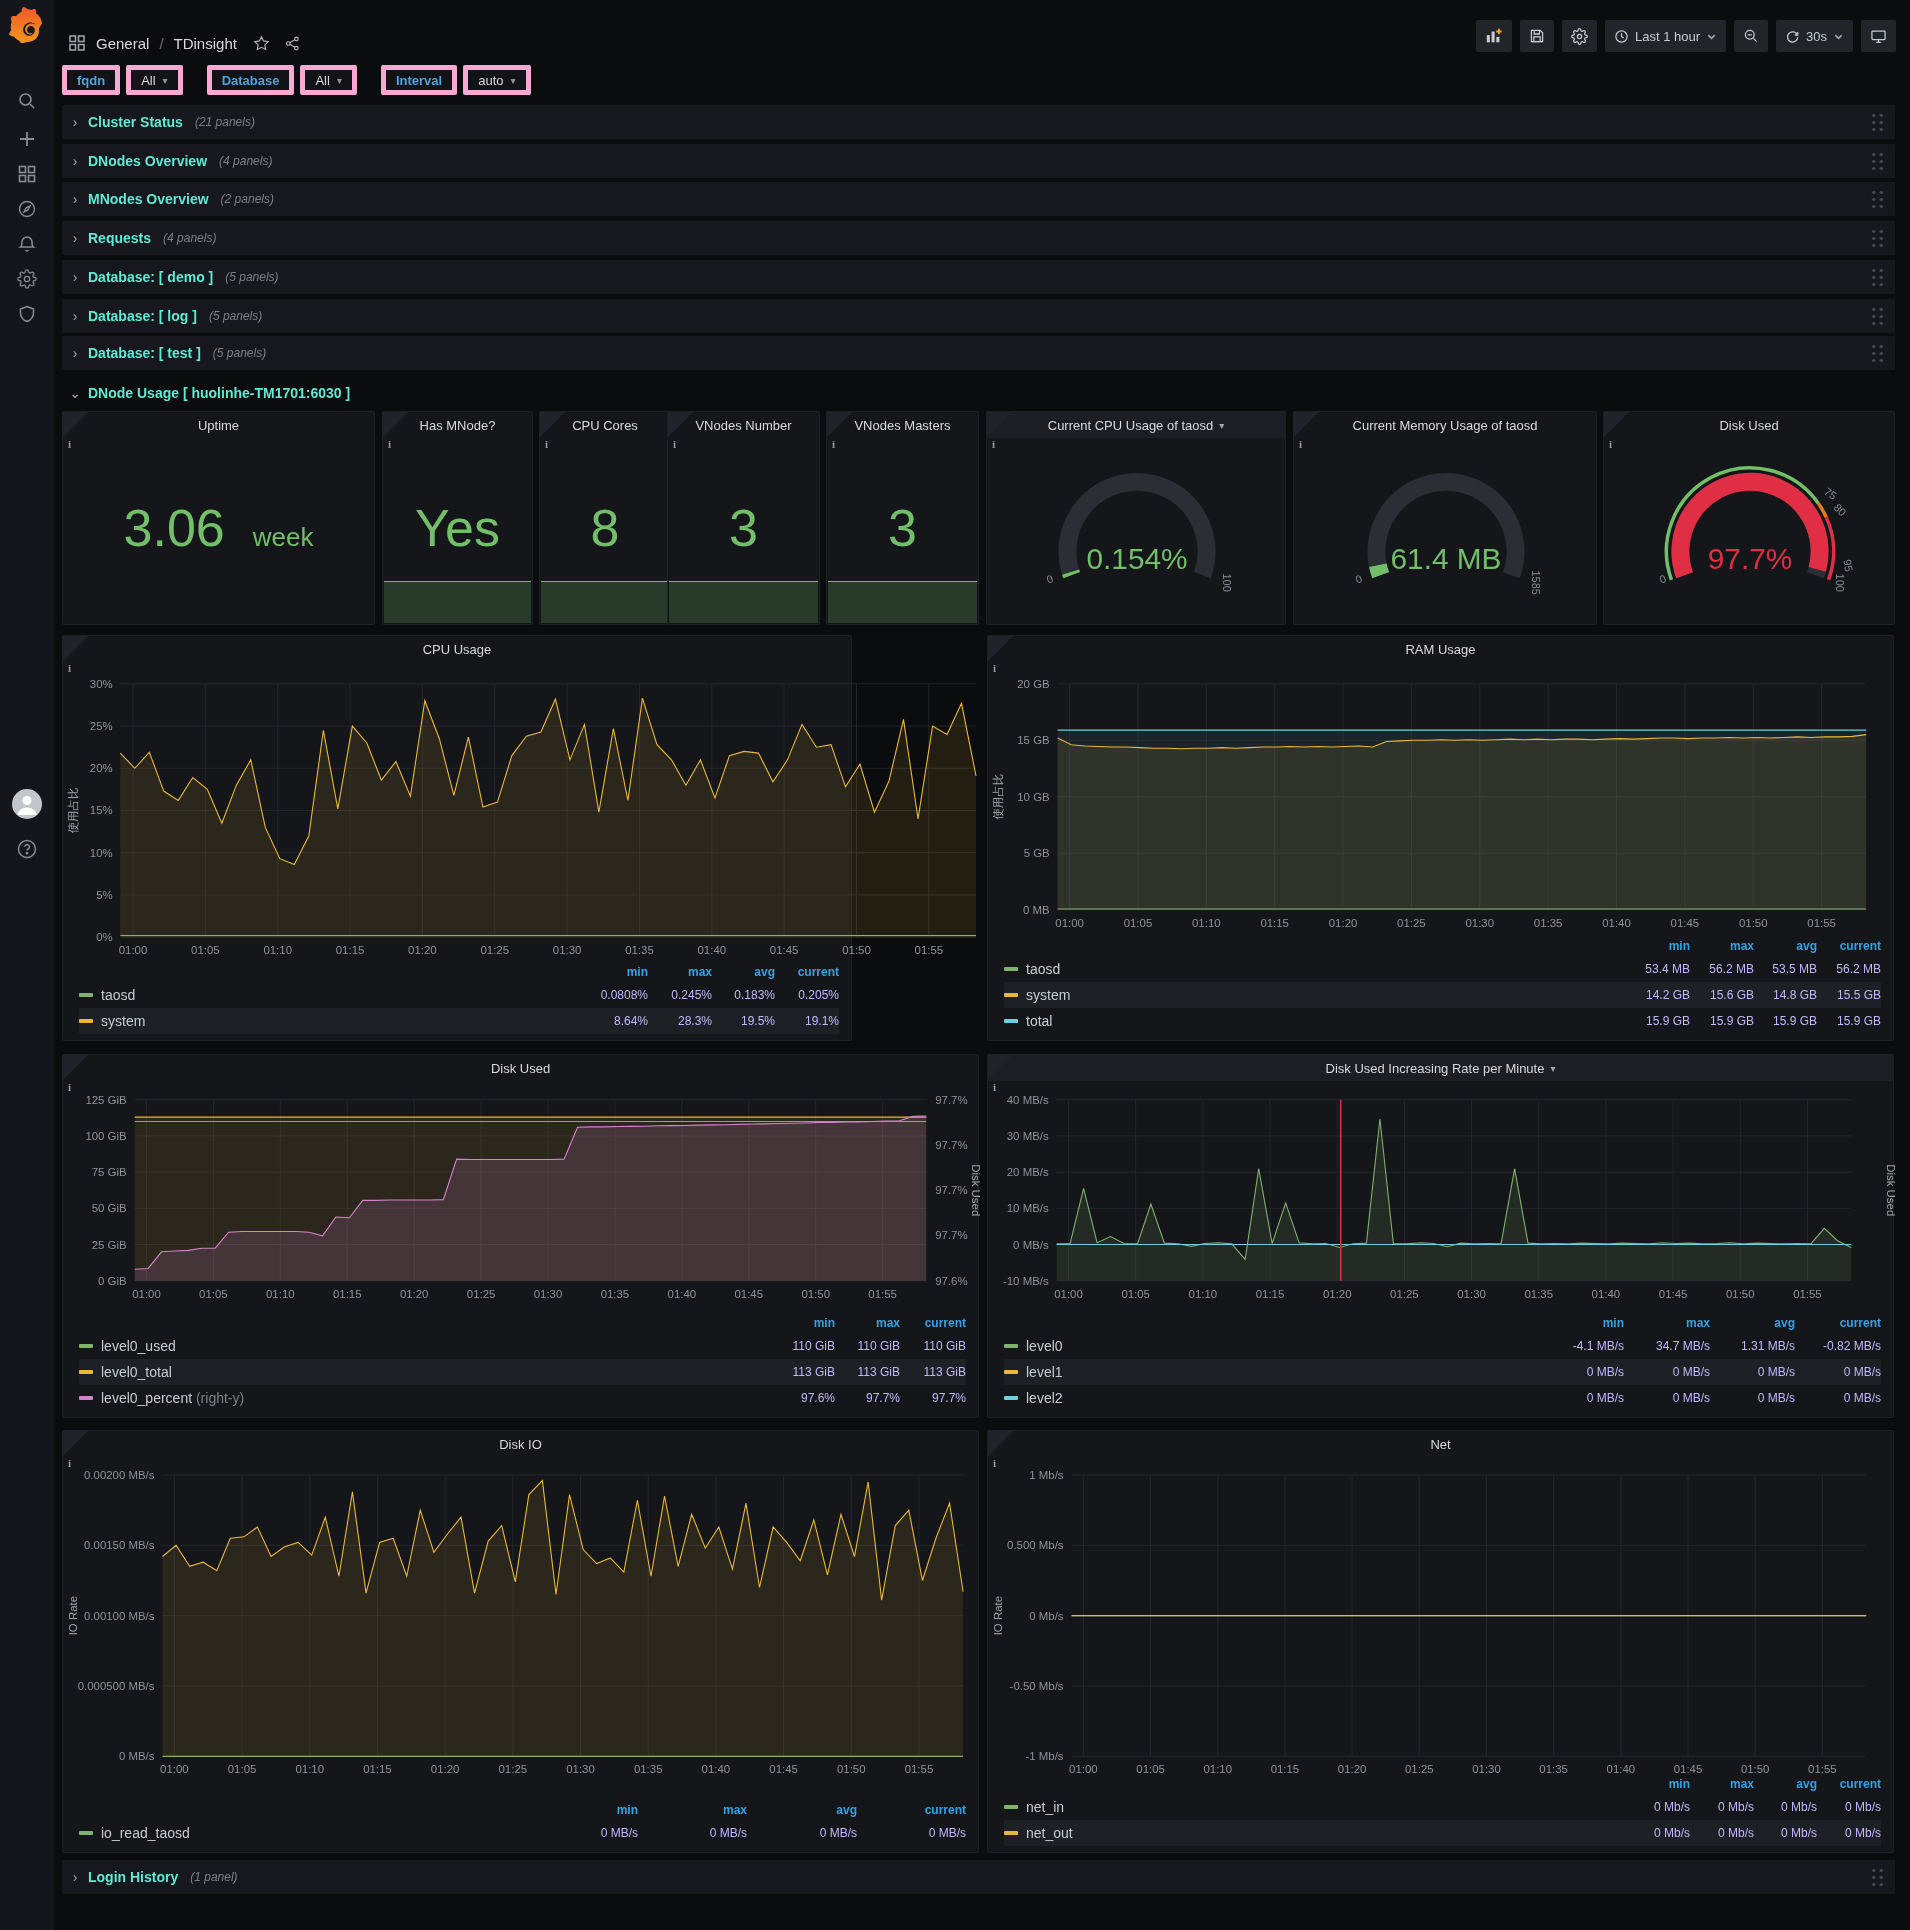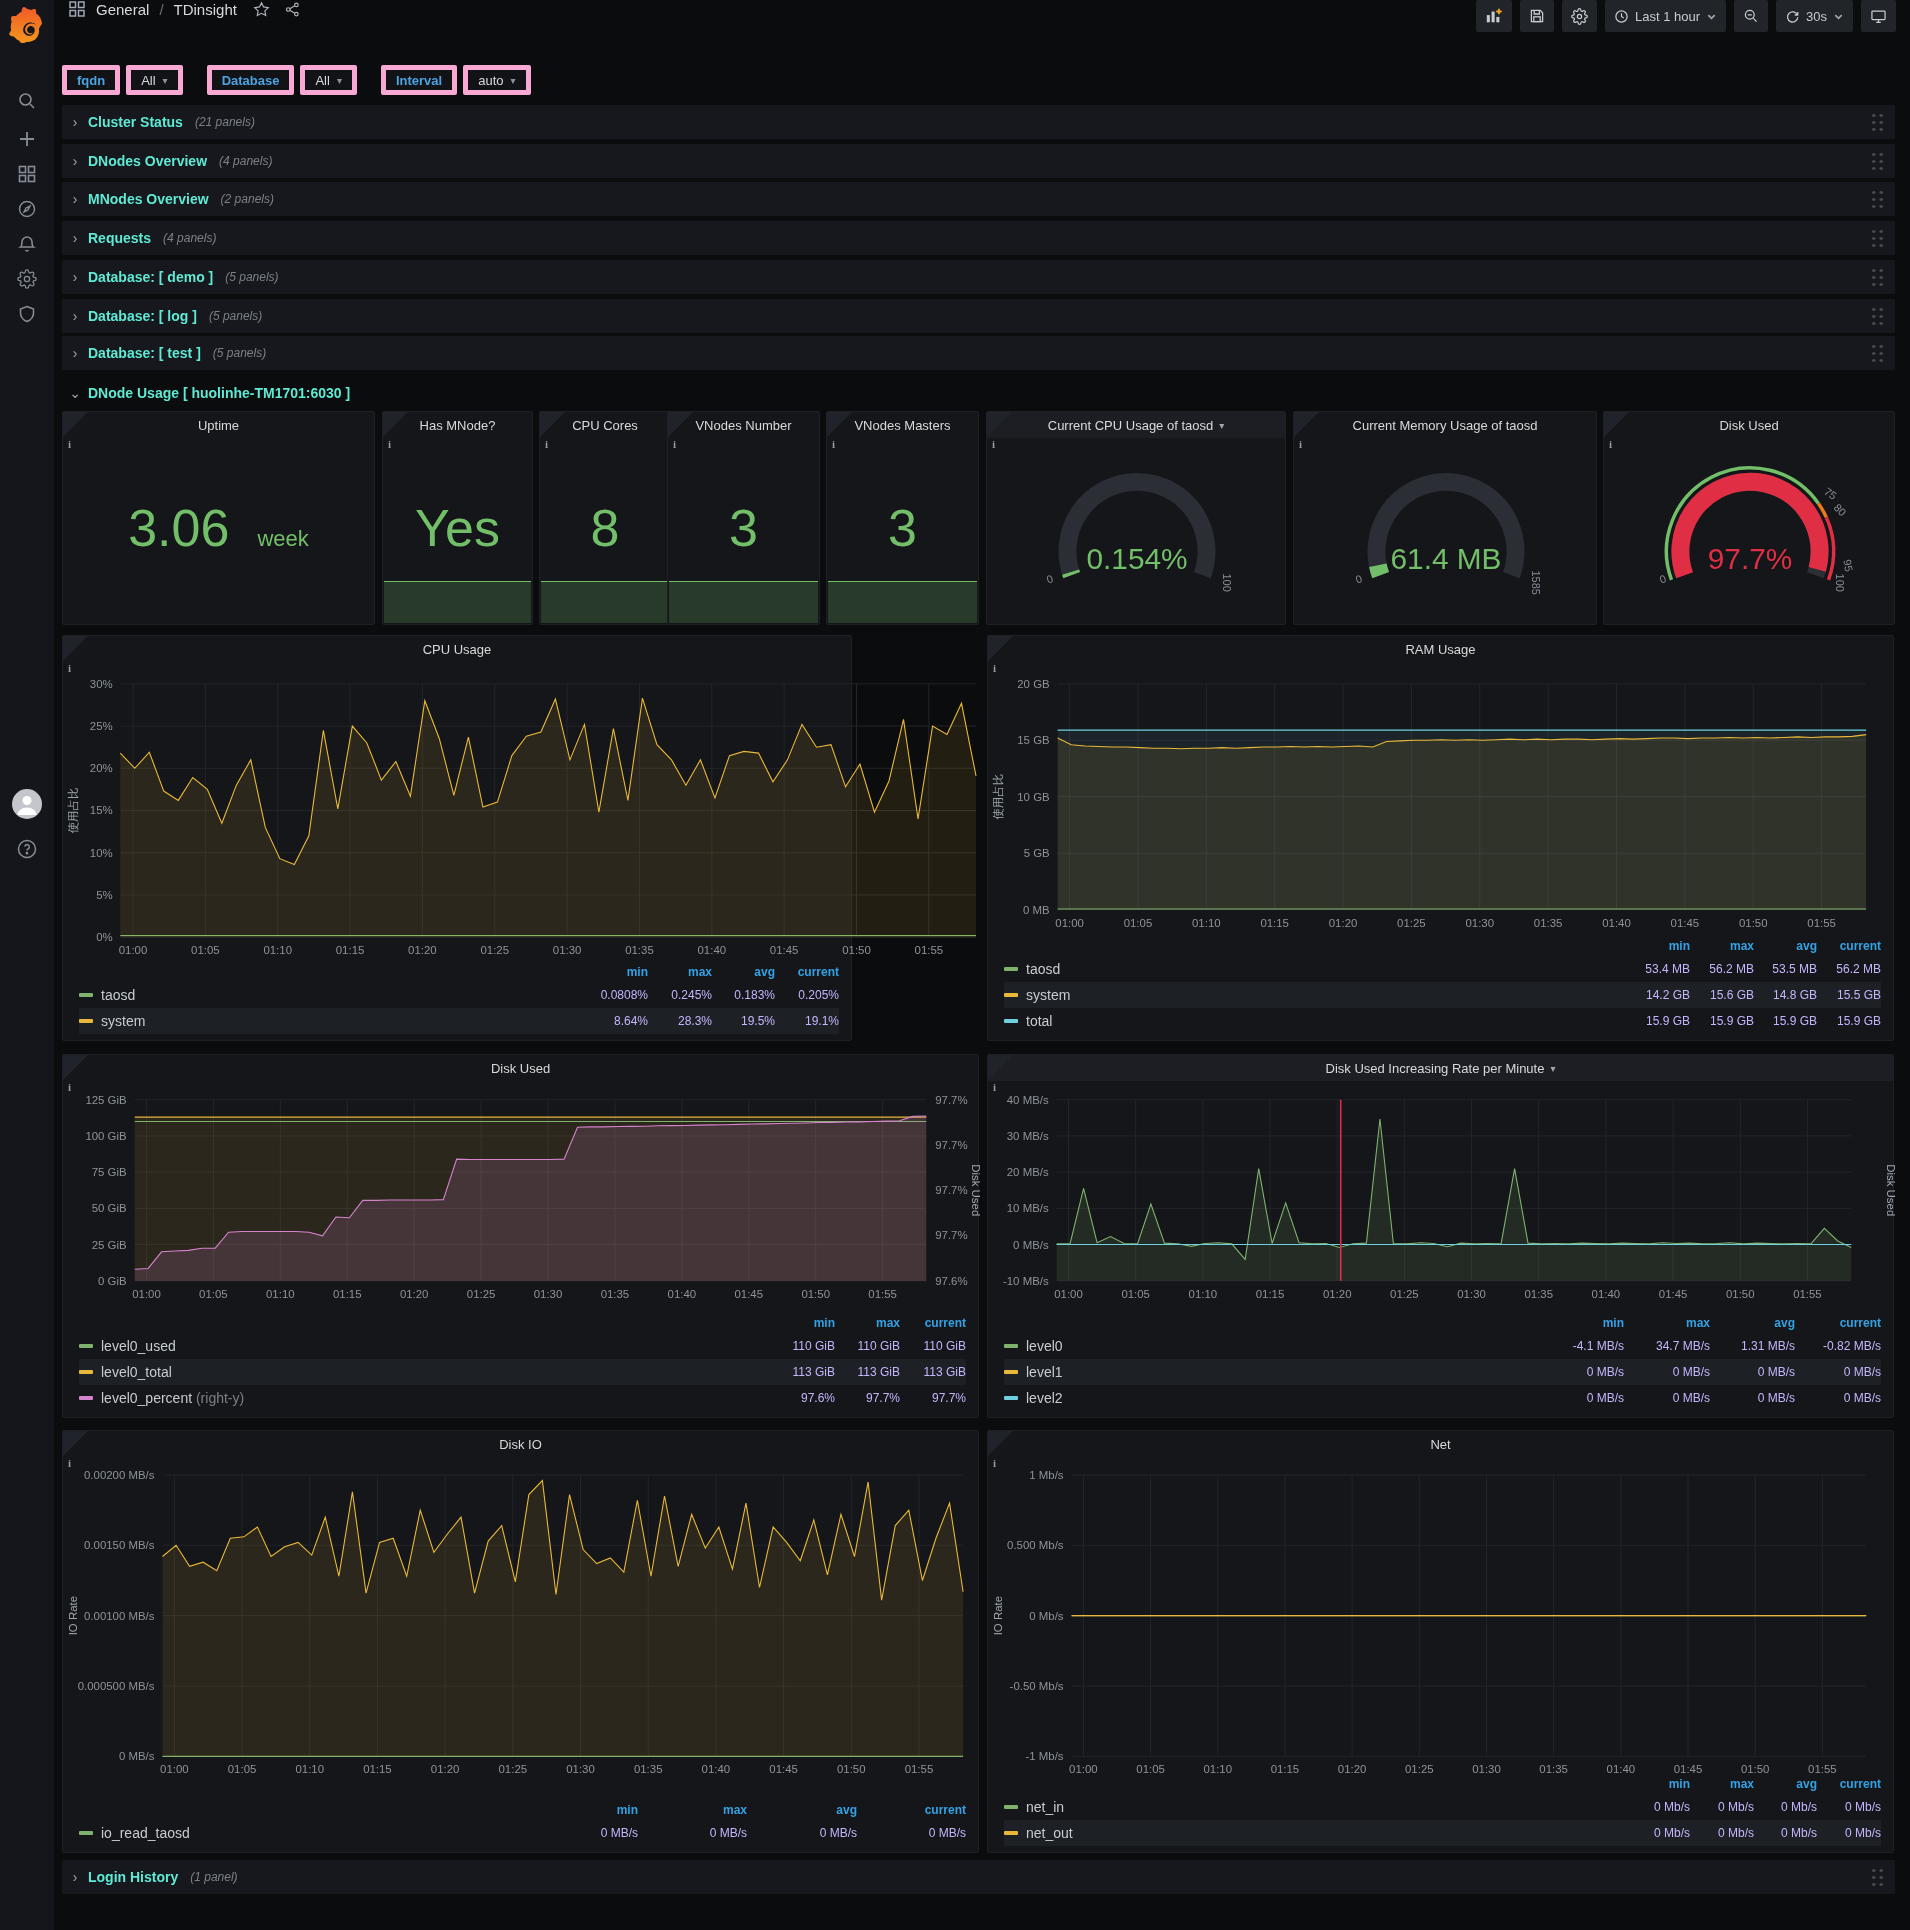--- a/index.html
+++ b/index.html
@@ -4,21 +4,21 @@
 <style>
 *{margin:0;padding:0;box-sizing:border-box}
 html,body{width:1910px;height:1930px;background:#0b0c0e;font-family:"Liberation Sans",sans-serif;color:#d8d9da;overflow:hidden}
 #app{position:relative;width:1910px;height:1930px}
 
 #sidebar{position:absolute;left:0;top:0;width:54px;height:1930px;background:#15161b}
 .sb-icon{position:absolute;left:0;width:54px;height:34px;display:flex;align-items:center;justify-content:center;color:#878d96}
 .sb-icon svg{display:block}
 #logo{position:absolute;left:9px;top:7px;width:36px;height:36px}
 
-#nav{position:absolute;left:54px;top:0;right:0;height:52px;display:flex;align-items:flex-start}
+#nav{position:absolute;left:54px;top:0;right:0;height:52px;display:flex;align-items:flex-end}
 .crumb{display:flex;align-items:center;gap:10px;margin-left:14px;font-size:15px}
 .crumb .sep{color:#6a6e75}
 .navbtns{margin-left:auto;display:flex;align-items:center;gap:8px;margin-right:14px}
 .nbtn{height:32px;background:#212429;border-radius:2px;display:flex;align-items:center;justify-content:center;color:#c7ccd1;font-size:13px;padding:0 9px;gap:6px}
 .nbtn svg{display:block}
 
 .vars{position:absolute;left:62px;top:65px;display:flex;gap:24px}
 .vargroup{display:flex;gap:6px}
 .vchip{height:30px;border:5px solid #f9a8d4;background:#111317;border-radius:2px;display:flex;align-items:center;padding:0 10px;font-size:13px}
 .vchip.lab{color:#4da2e0;font-weight:700}
@@ -32,21 +32,21 @@
 .rowhdr .dots{margin-left:auto;margin-right:10px;width:15px;height:21px;background:radial-gradient(circle,#4a4e55 1.5px,transparent 1.8px);background-size:7.5px 7px;opacity:.9}
 
 .panel{position:absolute;background:#141619;border:1px solid #1d2025;border-radius:2px}
 .ptitle{position:absolute;top:0;left:0;right:0;height:26px;display:flex;align-items:center;justify-content:center;font-size:13px;color:#d8d9da;white-space:nowrap}
 .ptitle .chev{color:#9fa7ae;font-size:10px;margin-left:6px}
 .ptitle.hov{background:#1c1e24}
 .icorner{position:absolute;top:0;left:0;width:0;height:0;border-top:25px solid #202329;border-right:25px solid transparent}
 .icorner span{position:absolute;top:1px;left:5px;font-size:11px;color:#959ba3;font-weight:700;font-family:"Liberation Serif",serif}
 .statval{position:absolute;left:0;right:0;top:86px;height:70px;display:flex;align-items:baseline;justify-content:center;color:#73bf69;font-weight:500}
 .statval .big{font-size:52px}
-.statval .suf{font-size:22px;margin-left:28px}
+.statval .suf{font-size:26px;margin-left:28px}
 .spark{position:absolute;left:1px;right:1px;bottom:1px;height:43px}
 
 .chart svg.plot{position:absolute;left:0;top:0}
 .legend{position:absolute;left:16px;right:12px;bottom:6px}
 .lrow{position:relative;height:26px;display:flex;align-items:center}
 .lrow.hl{background:#1d2025}
 .lhead{position:relative;height:20px}
 .lcol{position:absolute;top:0;height:100%;display:flex;align-items:center;justify-content:flex-end;font-size:12px}
 .lhead .lcol{color:#33a2e5;font-weight:700}
 .lrow .lcol{color:#c4b5fd}

